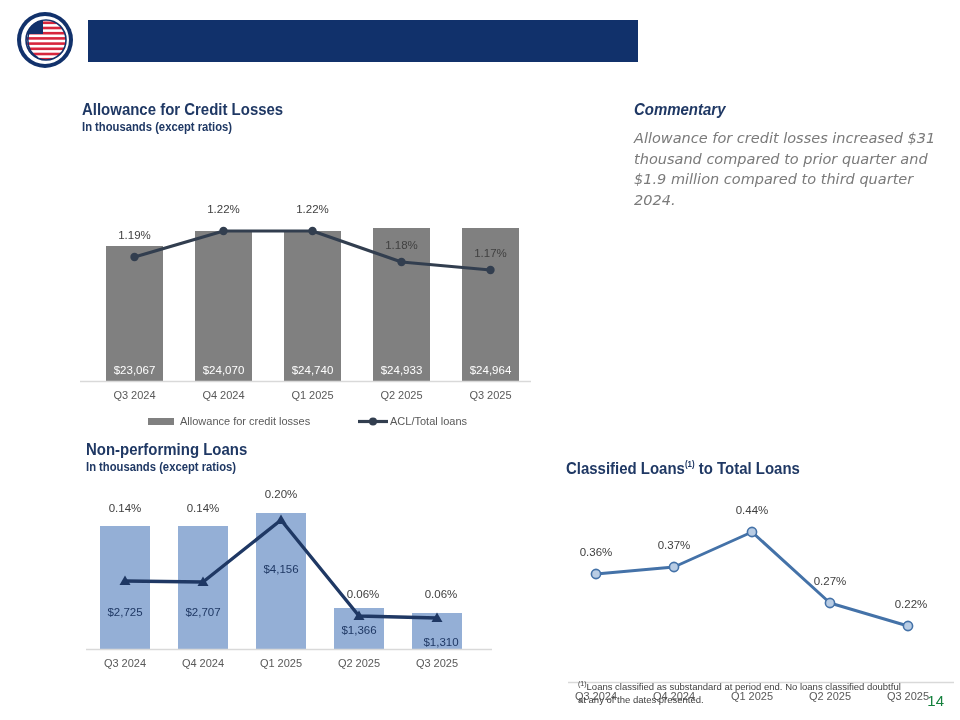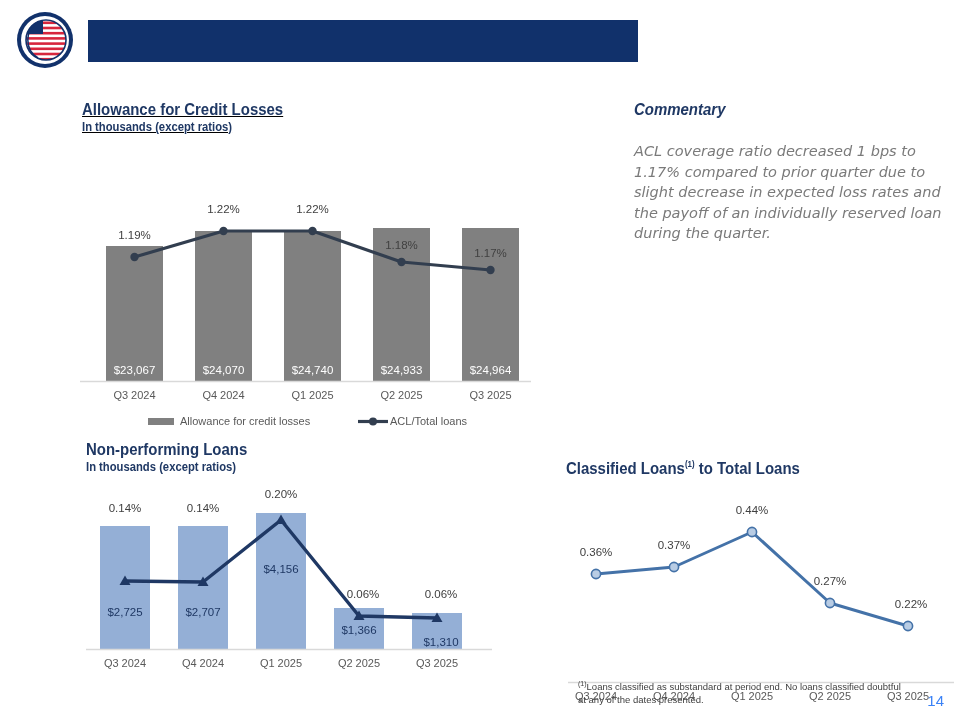--- a/index.html
+++ b/index.html
@@ -60,21 +60,21 @@
   .legend-txt{font-family:"Liberation Sans",sans-serif;font-size:11px;fill:#595959;}
   
   #footnote{
     position:absolute;left:578px;top:678px;width:330px;
     color:#404040;font-size:9.5px;line-height:12.5px;
     font-family:"Liberation Sans",sans-serif;
   }
   #footnote .fn-sup{font-size:7px;vertical-align:super;}
   #page-num{
     position:absolute;right:16px;top:692px;
-    color:#3b82f6;font-size:15px;font-family:"Liberation Sans",sans-serif;
+    color:#15803d;font-size:15px;font-family:"Liberation Sans",sans-serif;
   }
 </style>
 </head>
 <body>
 
 <div id="header-bar"></div>
 <svg id="logo" viewBox="0 0 66 60">
   <circle cx="33" cy="30" r="28" fill="#11316b"></circle>
   <circle cx="33" cy="30" r="24" fill="#ffffff"></circle>
   <clipPath id="globeclip">
@@ -92,21 +92,21 @@
       <rect x="14" y="42.7" width="40" height="2.6"></rect>
       <rect x="14" y="47.9" width="40" height="2.6"></rect>
     </g>
     <rect x="14" y="10" width="17" height="14" fill="#11316b"></rect>
   </g>
   <circle cx="34" cy="30" r="20" fill="none" stroke="#11316b" stroke-width="1.6"></circle>
   <path d="M26 12 A21 21 0 0 0 26 48" fill="none" stroke="#11316b" stroke-width="1.5"></path>
 </svg>
 <div id="header-title">ASSET QUALITY</div>
 
-<div class="panel" style="left:82px;top:100px;text-decoration:underline;">
+<div class="panel" style="left:82px;top:100px;">
   <div class="chart-title">Allowance for Credit Losses</div>
   <div class="chart-sub">In thousands (except ratios)</div>
   <svg width="455" height="290" viewBox="0 0 455 290" style="margin-top:6px;margin-left:-4px;">
 
     <g>
       <rect x="28" y="106" width="57" height="135" fill="#808080"></rect>
       <rect x="117" y="91" width="57" height="150" fill="#808080"></rect>
       <rect x="206" y="91" width="57" height="150" fill="#808080"></rect>
       <rect x="295" y="88" width="57" height="153" fill="#808080"></rect>
       <rect x="384" y="88" width="57" height="153" fill="#808080"></rect>
@@ -146,21 +146,21 @@
       <text class="legend-txt" x="102" y="285">Allowance for credit losses</text>
       <line x1="280" y1="281.5" x2="310" y2="281.5" stroke="#323e4f" stroke-width="3.2"></line>
       <circle cx="295" cy="281.5" r="4" fill="#323e4f"></circle>
       <text class="legend-txt" x="312" y="285">ACL/Total loans</text>
     </g>
   </svg>
 </div>
 
 <div id="commentary">
   <div id="commentary-title">Commentary</div>
-  <div class="commentary-p second">ACL coverage ratio decreased 1 bps to 1.17% compared to prior quarter due to slight decrease in expected loss rates and the payoff of an individually reserved loan during the quarter.</div>
+  <div class="commentary-p">Allowance for credit losses increased $31 thousand compared to prior quarter and $1.9 million compared to third quarter 2024.</div>
 </div>
 
 <div class="panel" style="left:86px;top:440px;">
   <div class="chart-title">Non-performing Loans</div>
   <div class="chart-sub">In thousands (except ratios)</div>
   <svg width="410" height="255" viewBox="0 0 410 255" style="margin-top:2px;margin-left:-2px;">
     <g>
       <rect x="16" y="50" width="50" height="123" fill="#94afd6"></rect>
       <rect x="94" y="50" width="50" height="123" fill="#94afd6"></rect>
       <rect x="172" y="37" width="50" height="136" fill="#94afd6"></rect>

